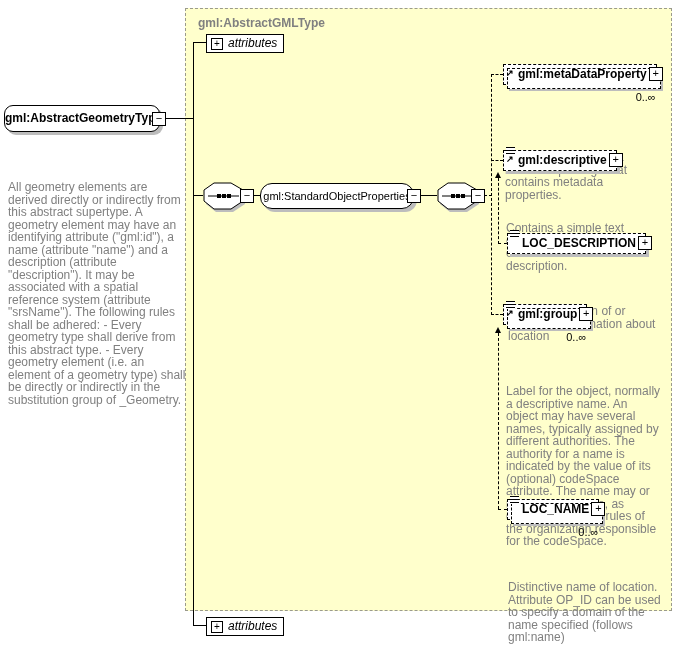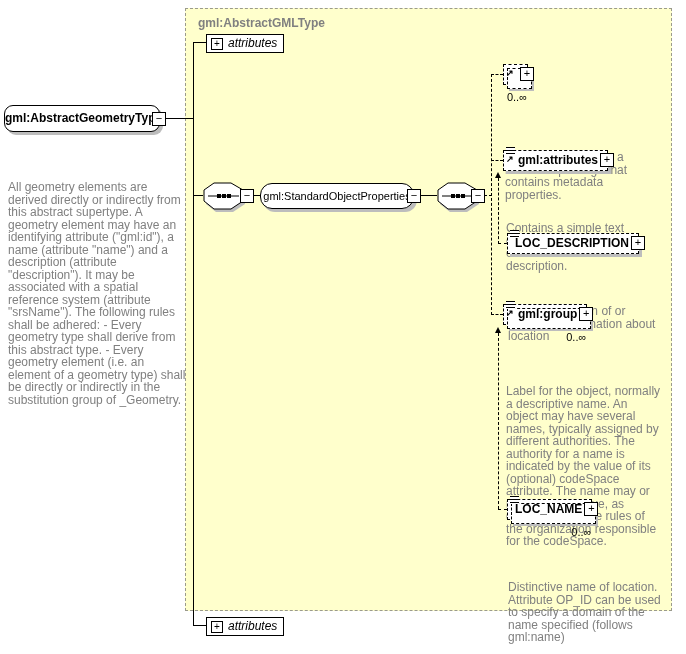--- a/index.html
+++ b/index.html
@@ -35,21 +35,21 @@
              border:1px solid #000; background:#fff; font-style:normal; font-size:10px;
              line-height:9px; text-align:center; }
   .attrbox .albl { margin-left:21px; }
 
   .handle { position:absolute; width:12px; height:12px; background:#fff; border:1px solid #000;
             font-size:11px; line-height:11px; text-align:center; font-weight:normal; z-index:1; }
 
   .elembox { position:absolute; background:#fff; border:1px dashed #000; z-index:0;
              font-weight:bold; font-size:12px; height:17px; line-height:17px;
              padding:1px 9px 1px 14px; white-space:nowrap; box-shadow:3px 3px 0 #bdbdbd; }
-  .elembox.noarrow { padding-left:7px; }
+  .elembox.noarrow { }
   .elembox.stacked { box-shadow:none; }
   .elembox.stacked::before { content:""; position:absolute; left:3px; top:3px; right:-5px; bottom:-5px;
              background:#fff; border:1px dashed #000; box-shadow:2px 2px 0 #bdbdbd; z-index:-1; }
   .refarrow { position:absolute; left:2px; top:0px; font-size:9px; font-weight:bold; }
   .lines-icon { position:absolute; left:2px; top:-4px; width:9px; height:8px;
              background-color:#fff;
              background-image:repeating-linear-gradient(to bottom, #000 0 1px, transparent 1px 3px); }
   .elembox .handle { right:-7px; top:2px; }
   .occurs { position:absolute; right:0px; top:22px; font-weight:normal; font-size:11px;
             color:#000; white-space:nowrap; }
@@ -122,29 +122,30 @@
     <polygon points="12,1 29,1 41,8 41,19 29,27 12,27 2,19 2,8" fill="#ffffff" stroke="#000000"></polygon>
     <line x1="6" y1="14" x2="37" y2="14" stroke="#000000"></line>
     <rect x="15" y="12" width="4" height="4" fill="#000000"></rect>
     <rect x="20" y="12" width="4" height="4" fill="#000000"></rect>
     <rect x="25" y="12" width="4" height="4" fill="#000000"></rect>
   </svg>
   <div class="handle" style="left:471px;top:189px;">−</div>
 
   <div class="elembox stacked" style="left:503px;top:64px;">
     <span class="refarrow">↗</span>
+    <span>gml:metaDataProperty</span>
     <span class="handle">+</span>
     <span class="occurs">0..∞</span>
   </div>
   <div class="ann" style="left:505px;top:107px;width:152px;">Contains or refers to a metadata package that contains metadata properties.</div>
 
   <div class="elembox" style="left:503px;top:150px;">
     <span class="lines-icon"></span>
     <span class="refarrow">↗</span>
-    <span>gml:attributes</span>
+    <span>gml:descriptive</span>
     <span class="handle">+</span>
   </div>
   <div class="ann" style="left:506px;top:178px;width:142px;">Contains a simple text description of the specify, or refers to an external description.</div>
 
   <div class="elembox noarrow" style="left:507px;top:233px;">
     <span class="lines-icon"></span>
     <span>LOC_DESCRIPTION</span>
     <span class="handle">+</span>
   </div>
   <div class="ann" style="left:508px;top:261px;width:165px;">Short description of or additional information about location</div>

